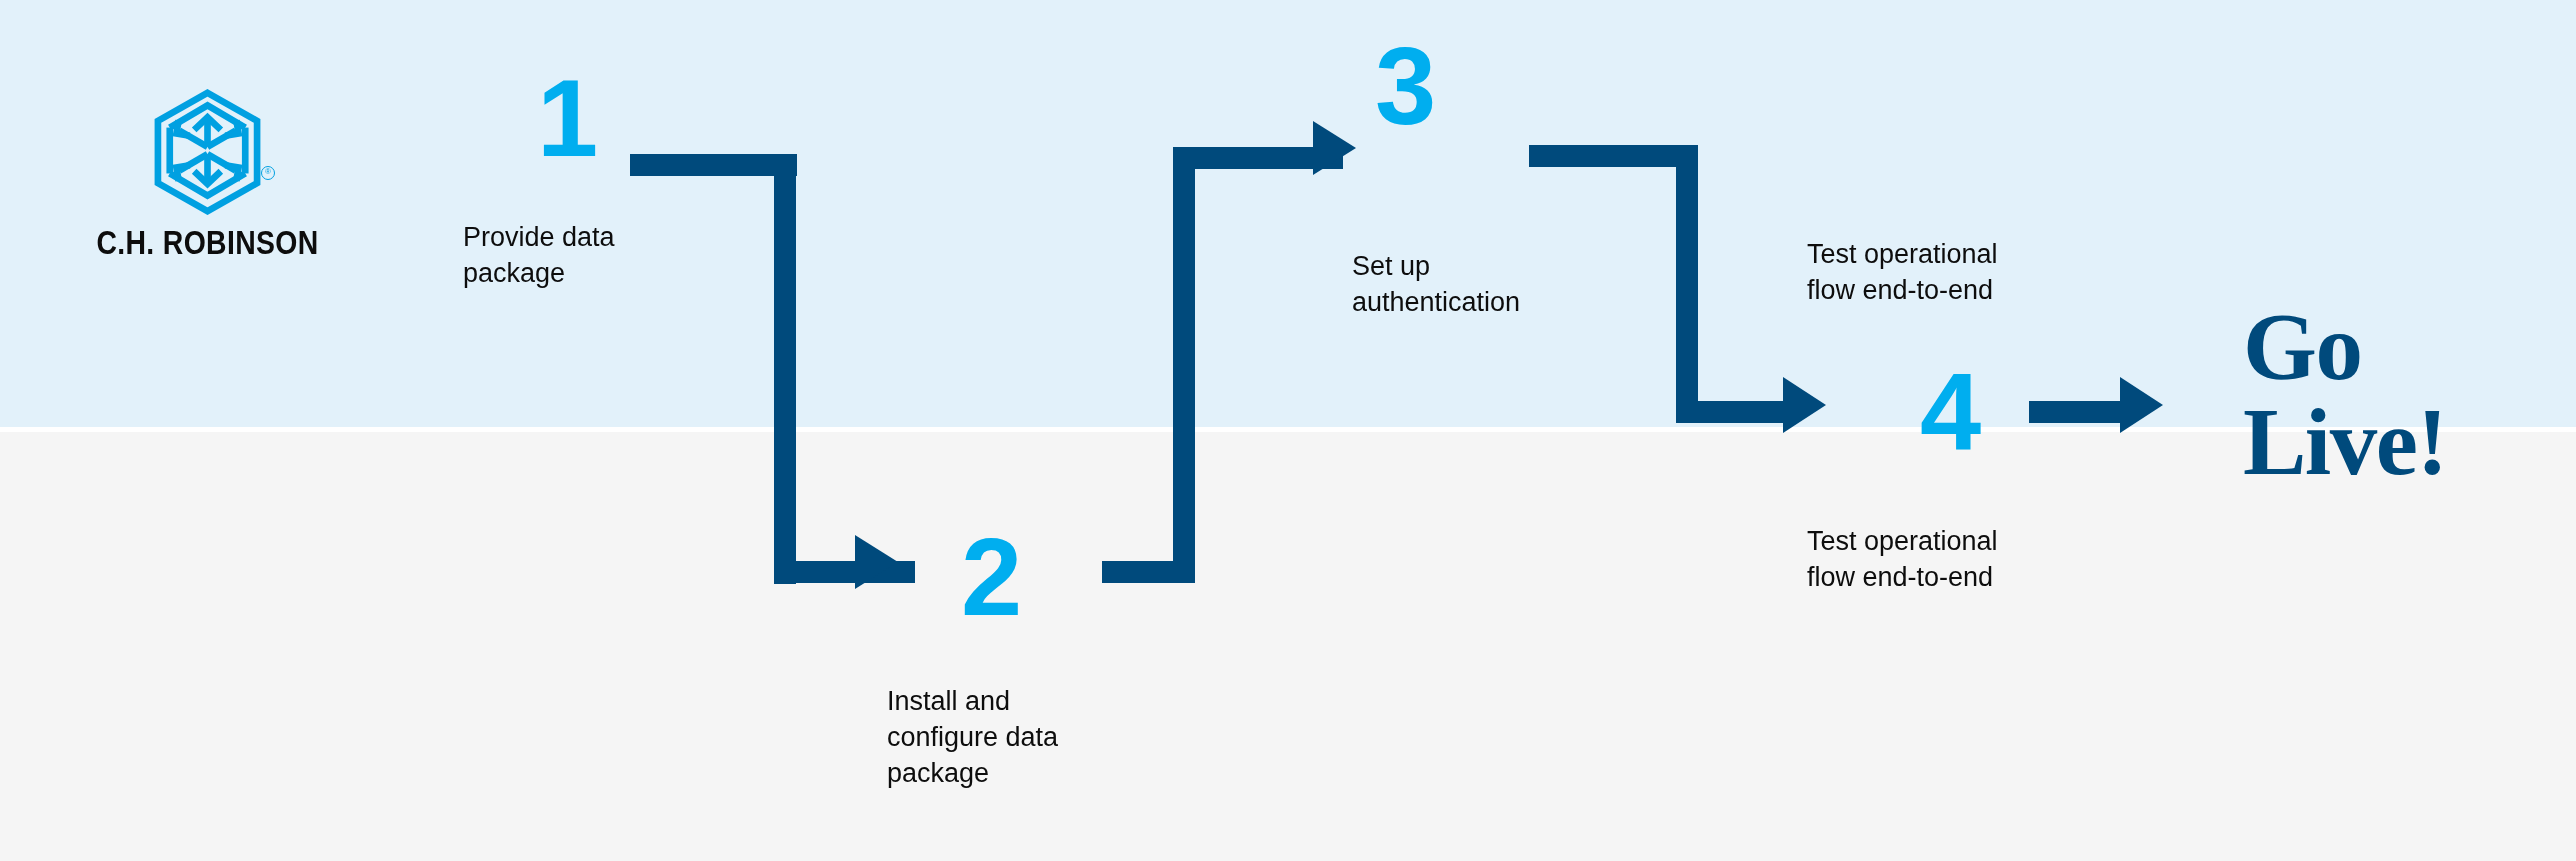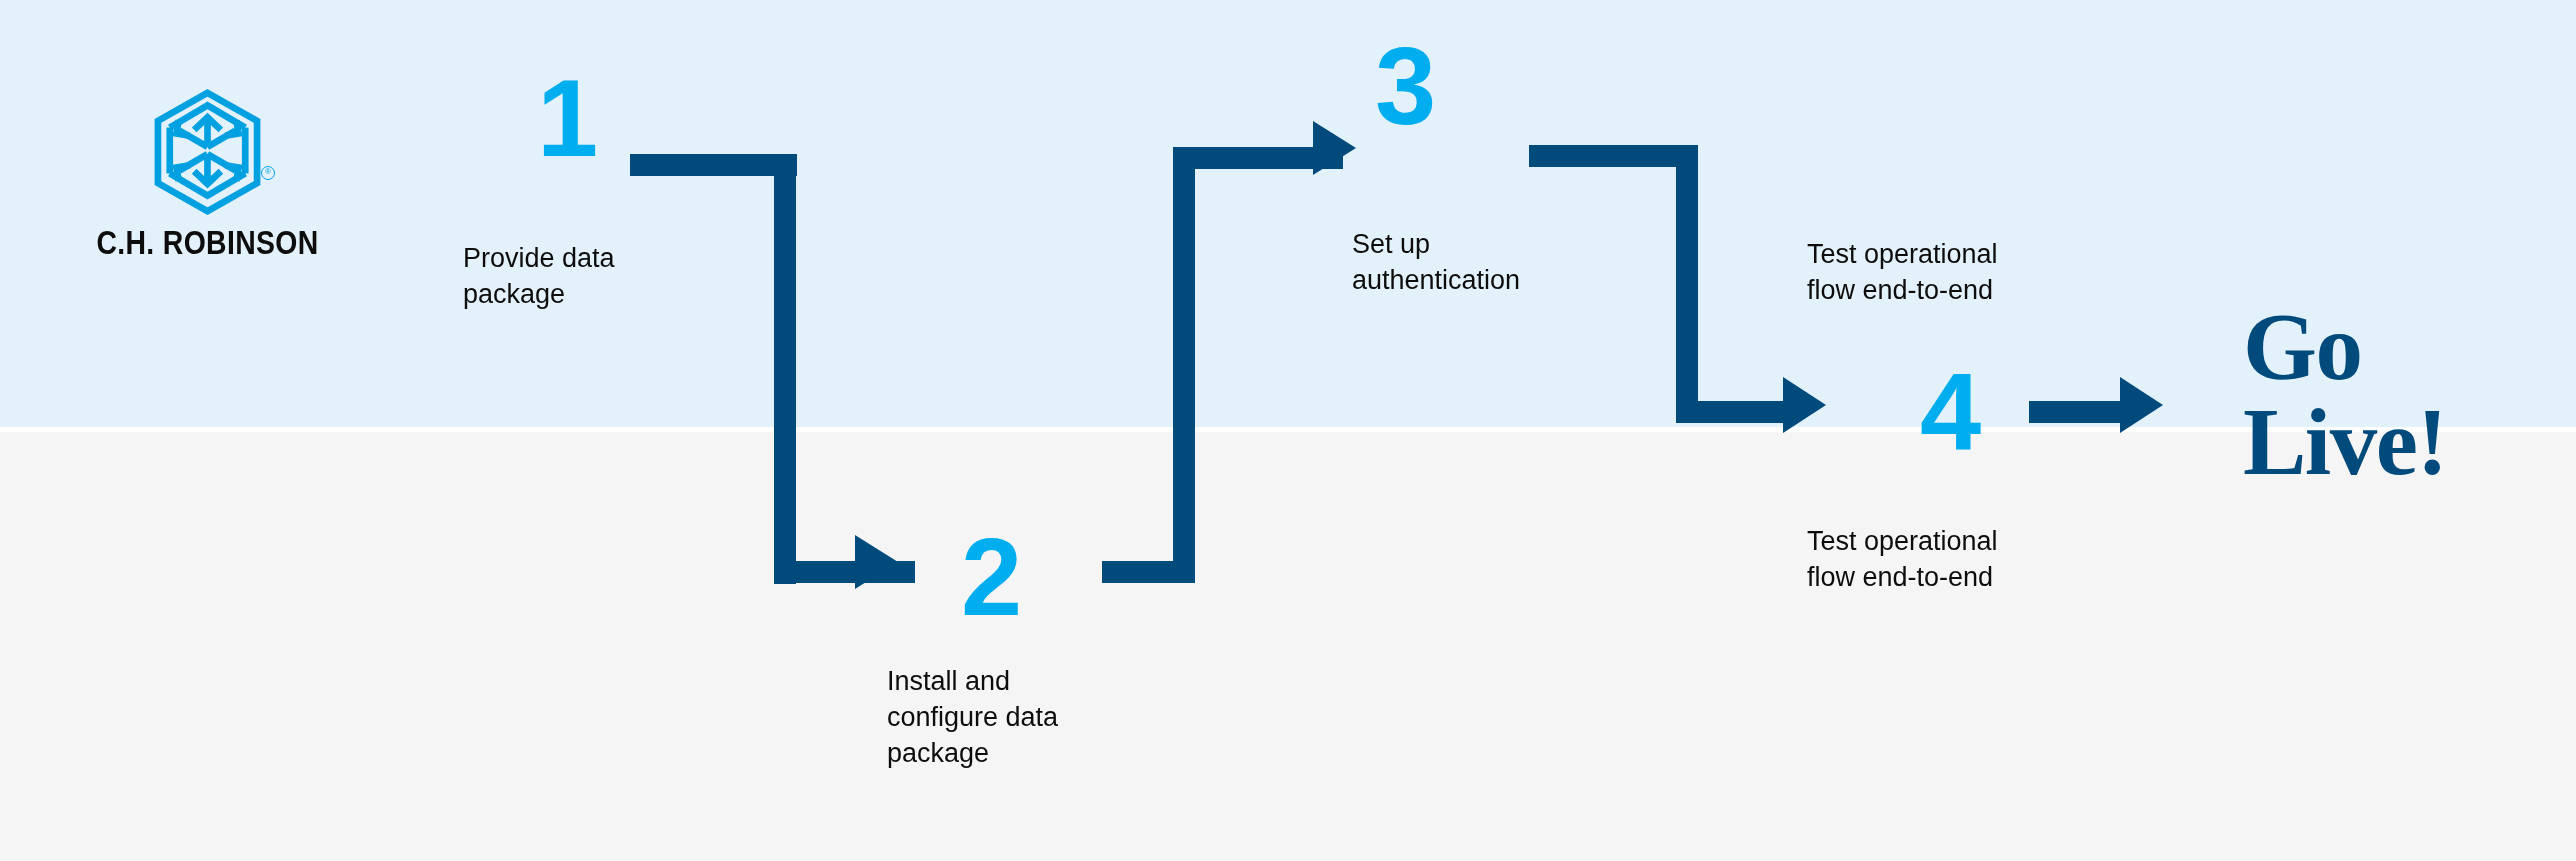--- a/index.html
+++ b/index.html
@@ -174,40 +174,40 @@
           <polyline points="24,114 75,144 126,114"></polyline>
         </g>
       </svg>
     </div>
     <div class="logo-tm">®</div>
     <div class="logo-word">C.H. ROBINSON</div>
   </div>
 
 
   <div class="step-num" style="left:537px; top:63px;">1</div>
-  <div class="step-text" style="left:463px; top:241px;">Provide data
+  <div class="step-text" style="left:463px; top:220px;">Provide data
 package</div>
 
   <div class="seg" style="left:630px; top:154px; width:167px; height:22px;"></div>
   <div class="seg" style="left:774px; top:154px; width:22px; height:430px;"></div>
   <div class="seg" style="left:774px; top:561px; width:141px; height:22px;"></div>
   <div class="head" style="left:855px; top:535px; border-top-width:27px; border-bottom-width:27px; border-left-width:43px;"></div>
 
   <div class="step-num" style="left:961px; top:522px;">2</div>
-  <div class="step-text" style="left:887px; top:664px;">Install and
+  <div class="step-text" style="left:887px; top:684px;">Install and
 configure data
 package</div>
 
   <div class="seg" style="left:1102px; top:561px; width:93px; height:22px;"></div>
   <div class="seg" style="left:1173px; top:147px; width:22px; height:436px;"></div>
   <div class="seg" style="left:1173px; top:147px; width:170px; height:22px;"></div>
   <div class="head" style="left:1313px; top:121px; border-top-width:27px; border-bottom-width:27px; border-left-width:43px;"></div>
 
   <div class="step-num" style="left:1375px; top:31px;">3</div>
-  <div class="step-text" style="left:1352px; top:227px;">Set up
+  <div class="step-text" style="left:1352px; top:249px;">Set up
 authentication</div>
 
   <div class="step-text" style="left:1807px; top:237px;">Test operational
 flow end-to-end</div>
 
   <div class="seg" style="left:1529px; top:145px; width:169px; height:22px;"></div>
   <div class="seg" style="left:1676px; top:145px; width:22px; height:278px;"></div>
   <div class="seg" style="left:1676px; top:401px; width:111px; height:22px;"></div>
   <div class="head" style="left:1783px; top:377px; border-top-width:28px; border-bottom-width:28px; border-left-width:43px;"></div>
 

